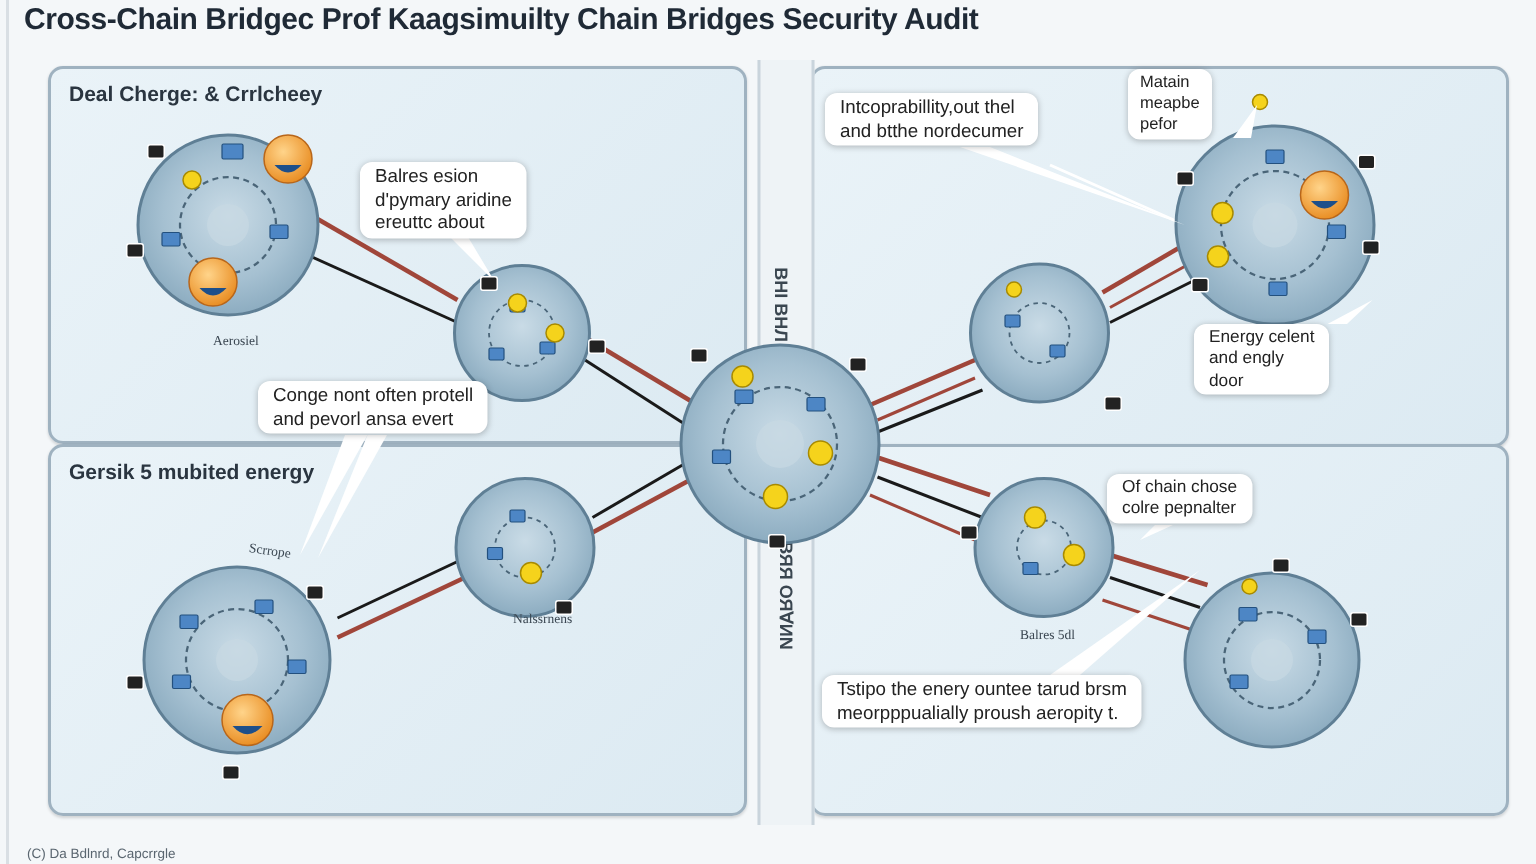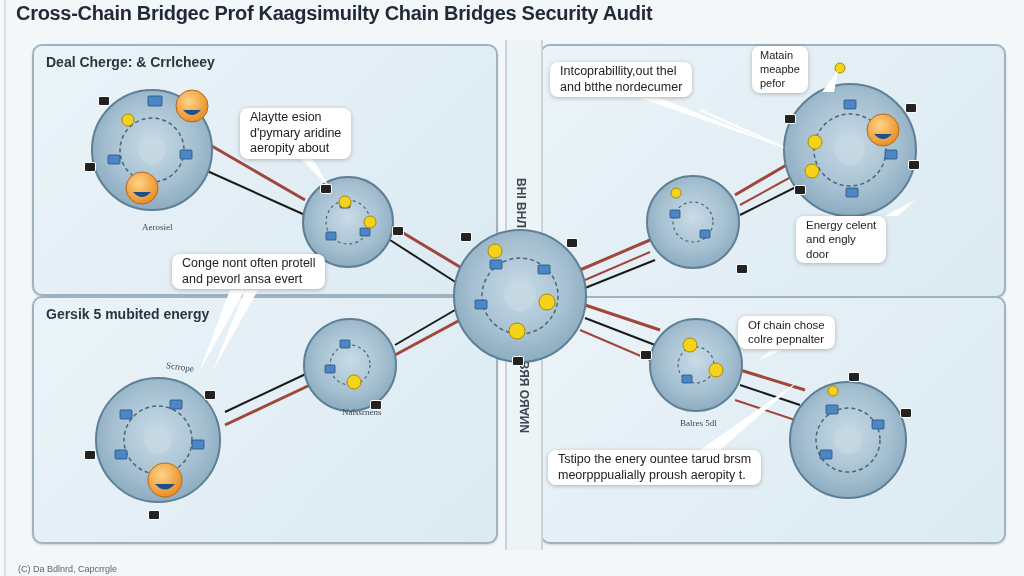--- a/index.html
+++ b/index.html
@@ -210,23 +210,23 @@
 <div class="icon-chip" style="left:640px; top:350px;"></div>
 <div class="icon-chip" style="left:736px; top:264px;"></div>
 <div class="icon-chip" style="left:784px; top:114px;"></div>
 <div class="icon-chip" style="left:905px; top:103px;"></div>
 <div class="icon-chip" style="left:908px; top:160px;"></div>
 <div class="icon-chip" style="left:794px; top:185px;"></div>
 <div class="icon-chip" style="left:848px; top:372px;"></div>
 <div class="icon-chip" style="left:900px; top:408px;"></div>
 
 <div class="callout center" style="left:240px; top:108px;">
-  <div>Alaytte esion</div>
+  <div>Balres esion</div>
   <div>d'pymary aridine</div>
-  <div>aeropity about</div>
+  <div>ereuttc about</div>
 </div>
 <div class="callout center" style="left:172px; top:254px;">
   <div>Conge nont often protell</div>
   <div>and pevorl ansa evert</div>
 </div>
 <div class="callout" style="left:550px; top:62px;">
   <div>Intcoprabillity,out thel</div>
   <div>and btthe nordecumer</div>
 </div>
 <div class="callout center" style="left:752px; top:46px; font-size:11px; padding:3px 8px;">

